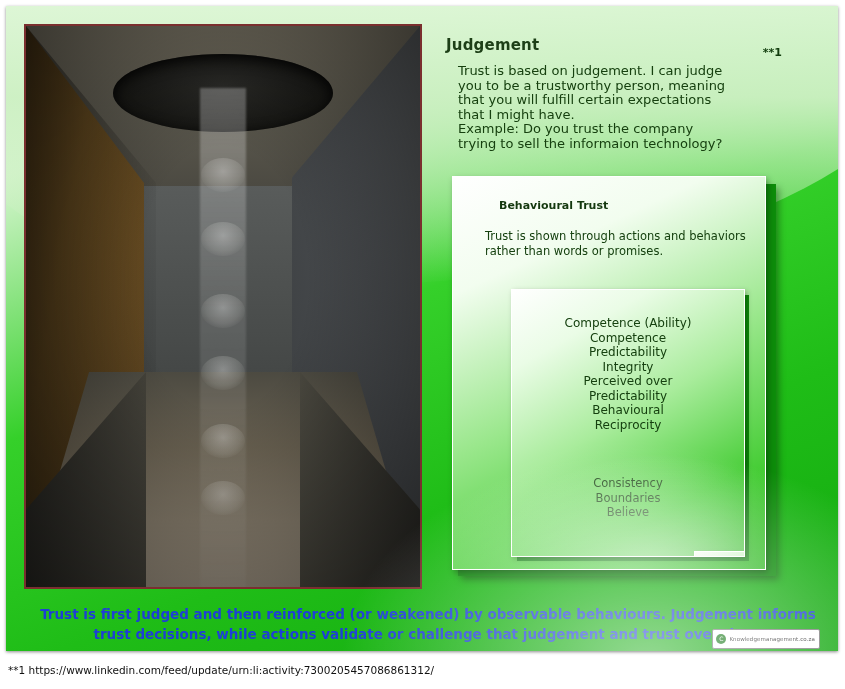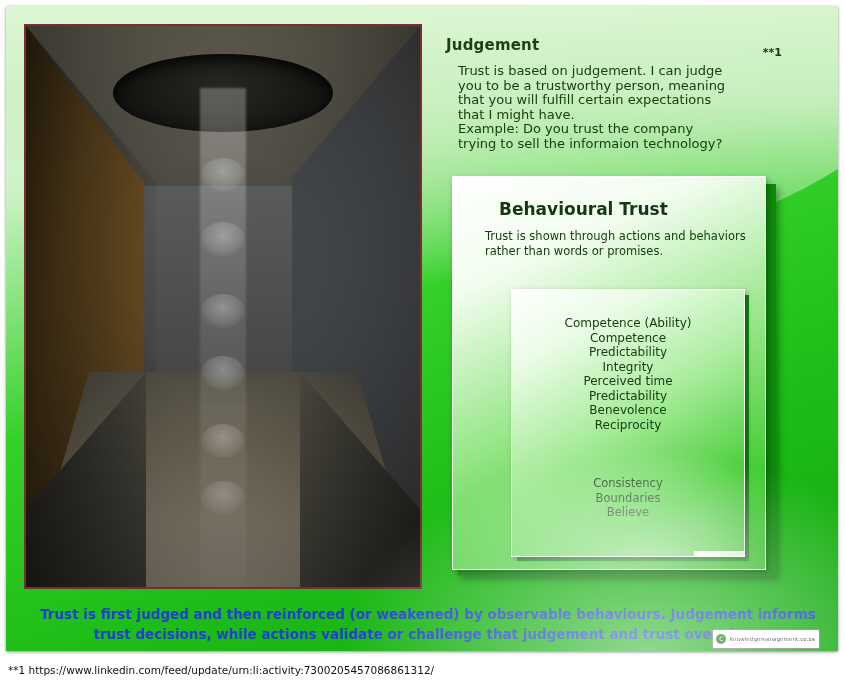--- a/index.html
+++ b/index.html
@@ -225,21 +225,21 @@
     bottom: -150px;
     width: 420px;
     height: 280px;
     background: radial-gradient(ellipse at center, rgba(255,255,255,0.35) 0%, rgba(255,255,255,0) 70%);
     border-radius: 50%;
   }
   .bt-title {
     position: absolute;
     left: 46px;
     top: 22px;
-    font-size: 17px;
+    font-size: 11px;
     font-weight: bold;
     color: #14380f;
   }
   .bt-body {
     position: absolute;
     left: 24px;
     top: 52px;
     width: 264px;
     font-size: 11.5px;
     line-height: 15px;
@@ -419,23 +419,23 @@
       <div class="bt-title">Behavioural Trust</div>
       <div class="bt-body">Trust is shown through actions and behaviors rather than words or promises.</div>
 
       <div class="attr-shadow"></div>
       <div class="attr-card">
         <div class="attr-list">
           <div>Competence (Ability)</div>
           <div>Competence</div>
           <div>Predictability</div>
           <div>Integrity</div>
-          <div>Perceived time</div>
+          <div>Perceived over</div>
           <div>Predictability</div>
-          <div>Benevolence</div>
+          <div>Behavioural</div>
           <div>Reciprocity</div>
         </div>
         <div class="attr-list-2">
           <div>Consistency</div>
           <div>Boundaries</div>
           <div>Believe</div>
         </div>
 
         <div class="pop-shadow"></div>
         <div class="pop-card">

